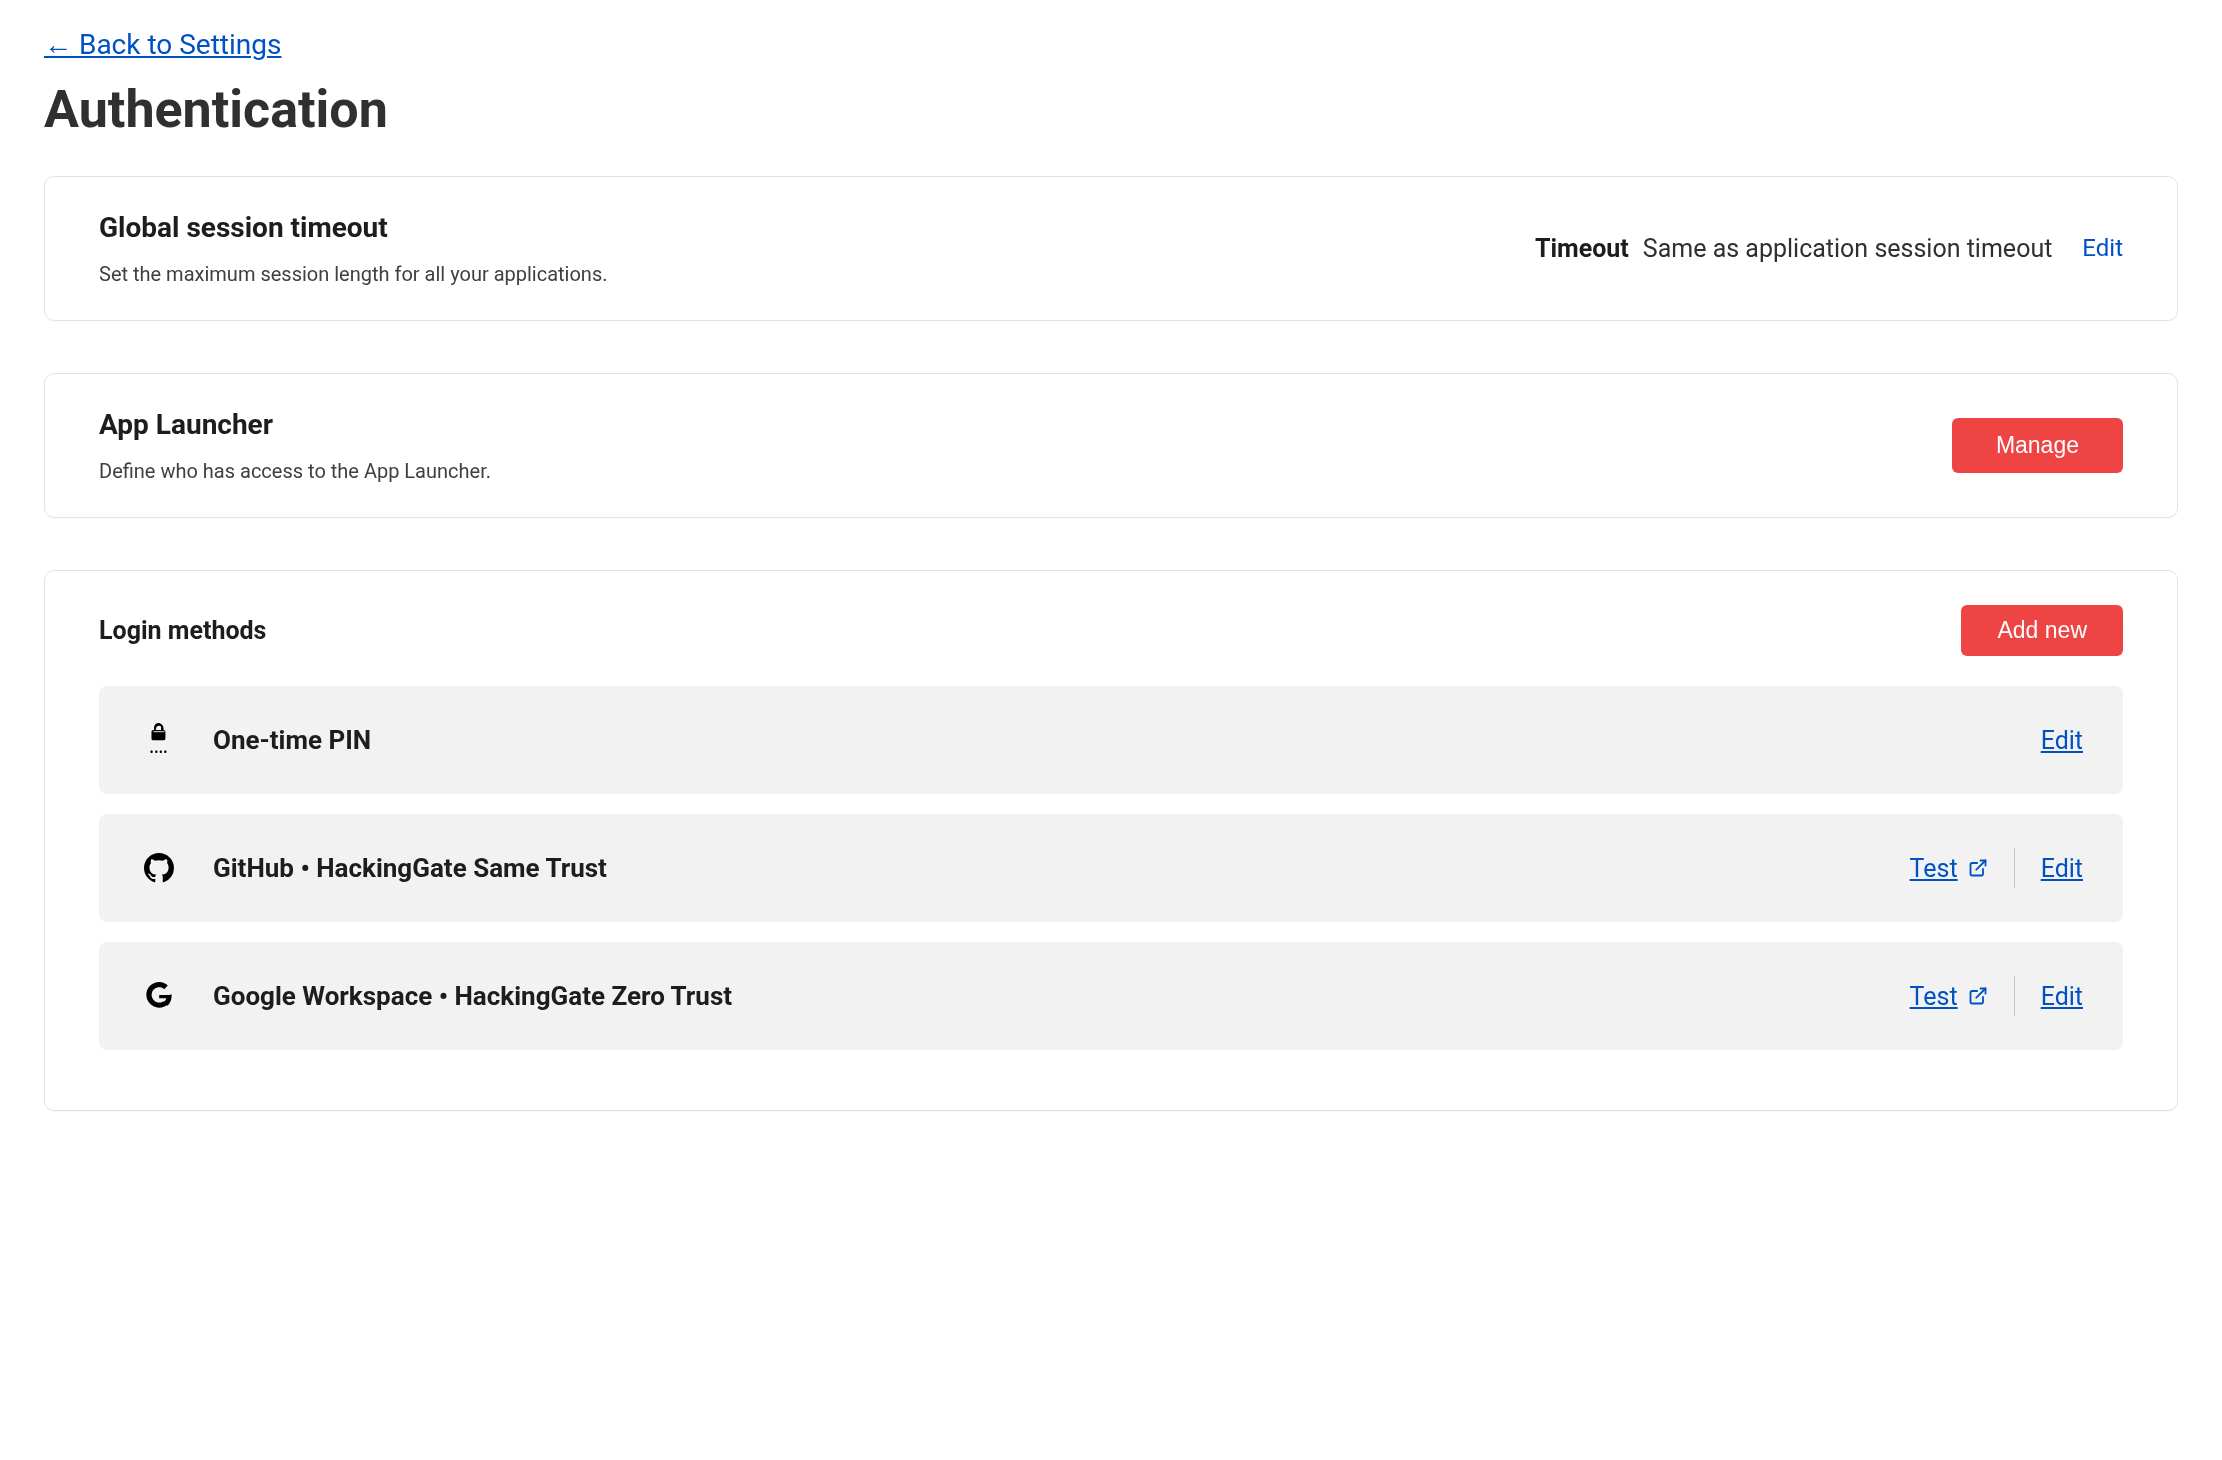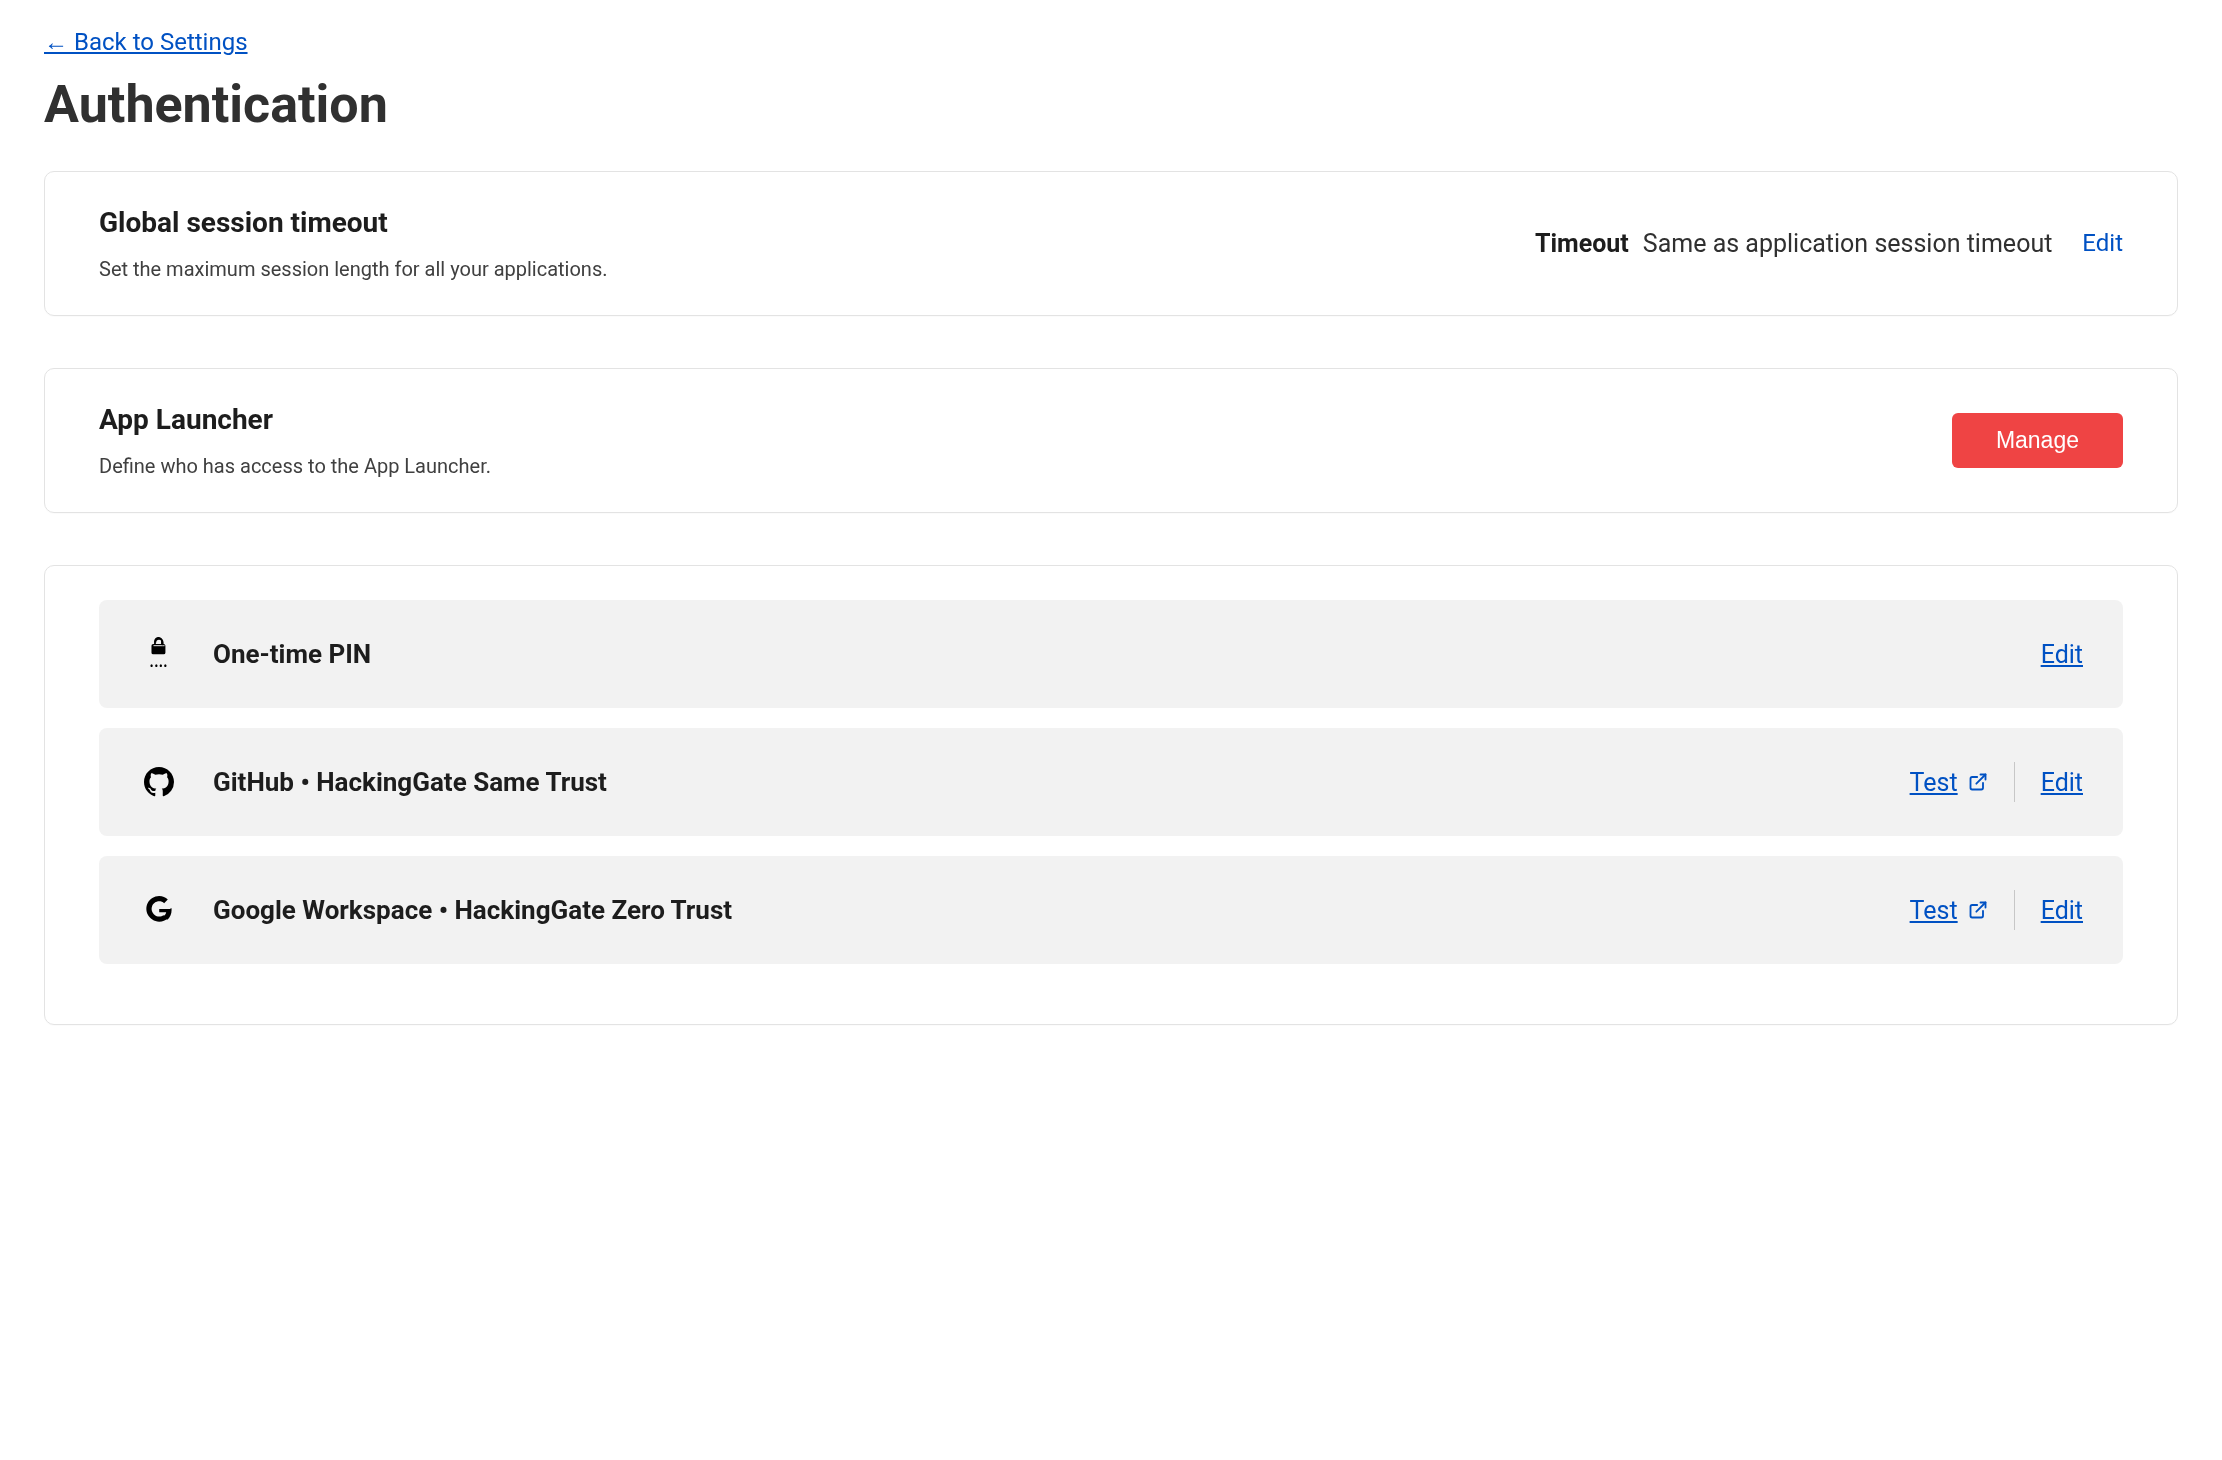--- a/index.html
+++ b/index.html
@@ -5,21 +5,21 @@
   * { box-sizing: border-box; margin: 0; padding: 0; }
   body {
     font-family: -apple-system, BlinkMacSystemFont, "Segoe UI", Roboto, Helvetica, Arial, sans-serif;
     background: #fff;
     color: #1d1d1d;
     padding: 28px 44px;
   }
   .back-link {
     color: #0051c3;
     text-decoration: underline;
-    font-size: 24px;
+    font-size: 28px;
     display: inline-block;
     margin-bottom: 18px;
   }
   .page-title {
     font-size: 52px;
     font-weight: 700;
     color: #303030;
     margin-bottom: 36px;
   }
   .card {
@@ -161,20 +161,24 @@
     <div class="card-left">
       <div class="card-title">App Launcher</div>
       <div class="card-desc">Define who has access to the App Launcher.</div>
     </div>
     <button class="btn-primary">Manage</button>
   </div>
 </div>
 
 
 <div class="card" style="padding-bottom:40px;">
+  <div class="login-header">
+    <div class="login-title">Login methods</div>
+    <button class="btn-primary" style="padding:12px 36px;">Add new</button>
+  </div>
 
   <div id="methods-container">
       <div class="method-row">
   <span class="method-icon">
     <svg width="22" height="22" viewBox="0 0 24 24" fill="currentColor">
             <path d="M12 1a5 5 0 0 0-5 5v3H6a2 2 0 0 0-2 2v8a2 2 0 0 0 2 2h12a2 2 0 0 0 2-2v-8a2 2 0 0 0-2-2h-1V6a5 5 0 0 0-5-5zm-3 5a3 3 0 1 1 6 0v3H9V6z" transform="translate(0,-1) scale(0.95)"></path>
             <path d="M6 9h12v1H6z" fill="#fff"></path>
             <path d="M17 9V6a5 5 0 0 0-10 0h2a3 3 0 1 1 6 0v3h2z"></path>
           </svg>
     <span class="pin-dots">••••</span>

